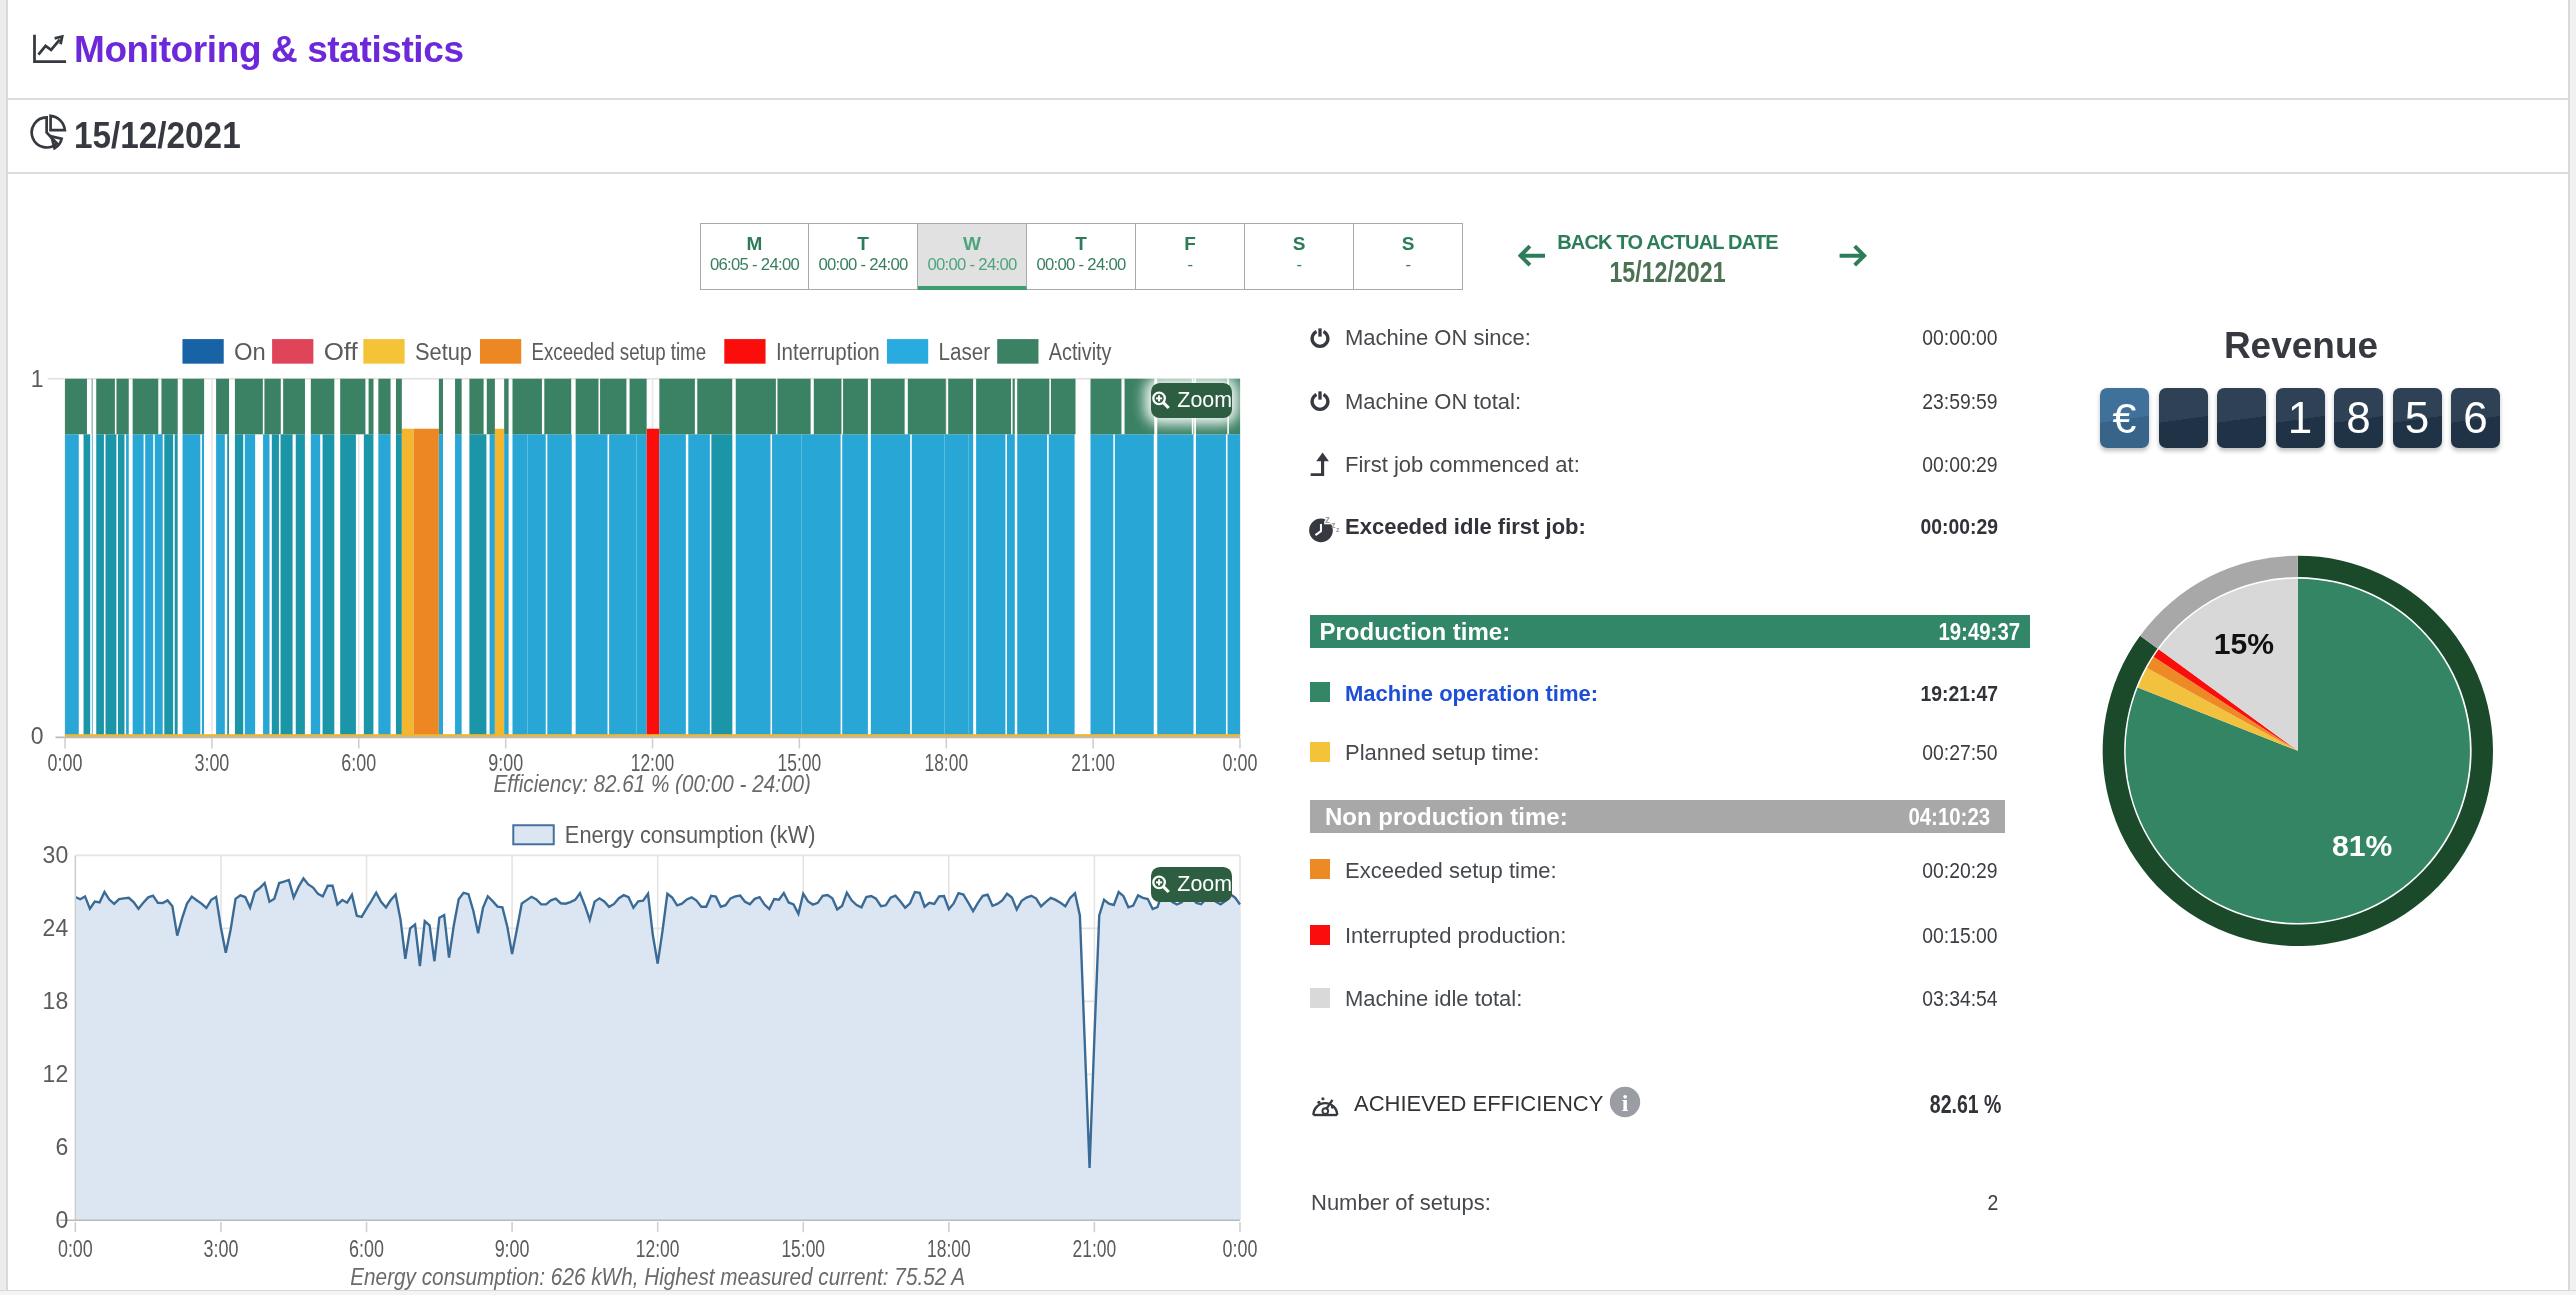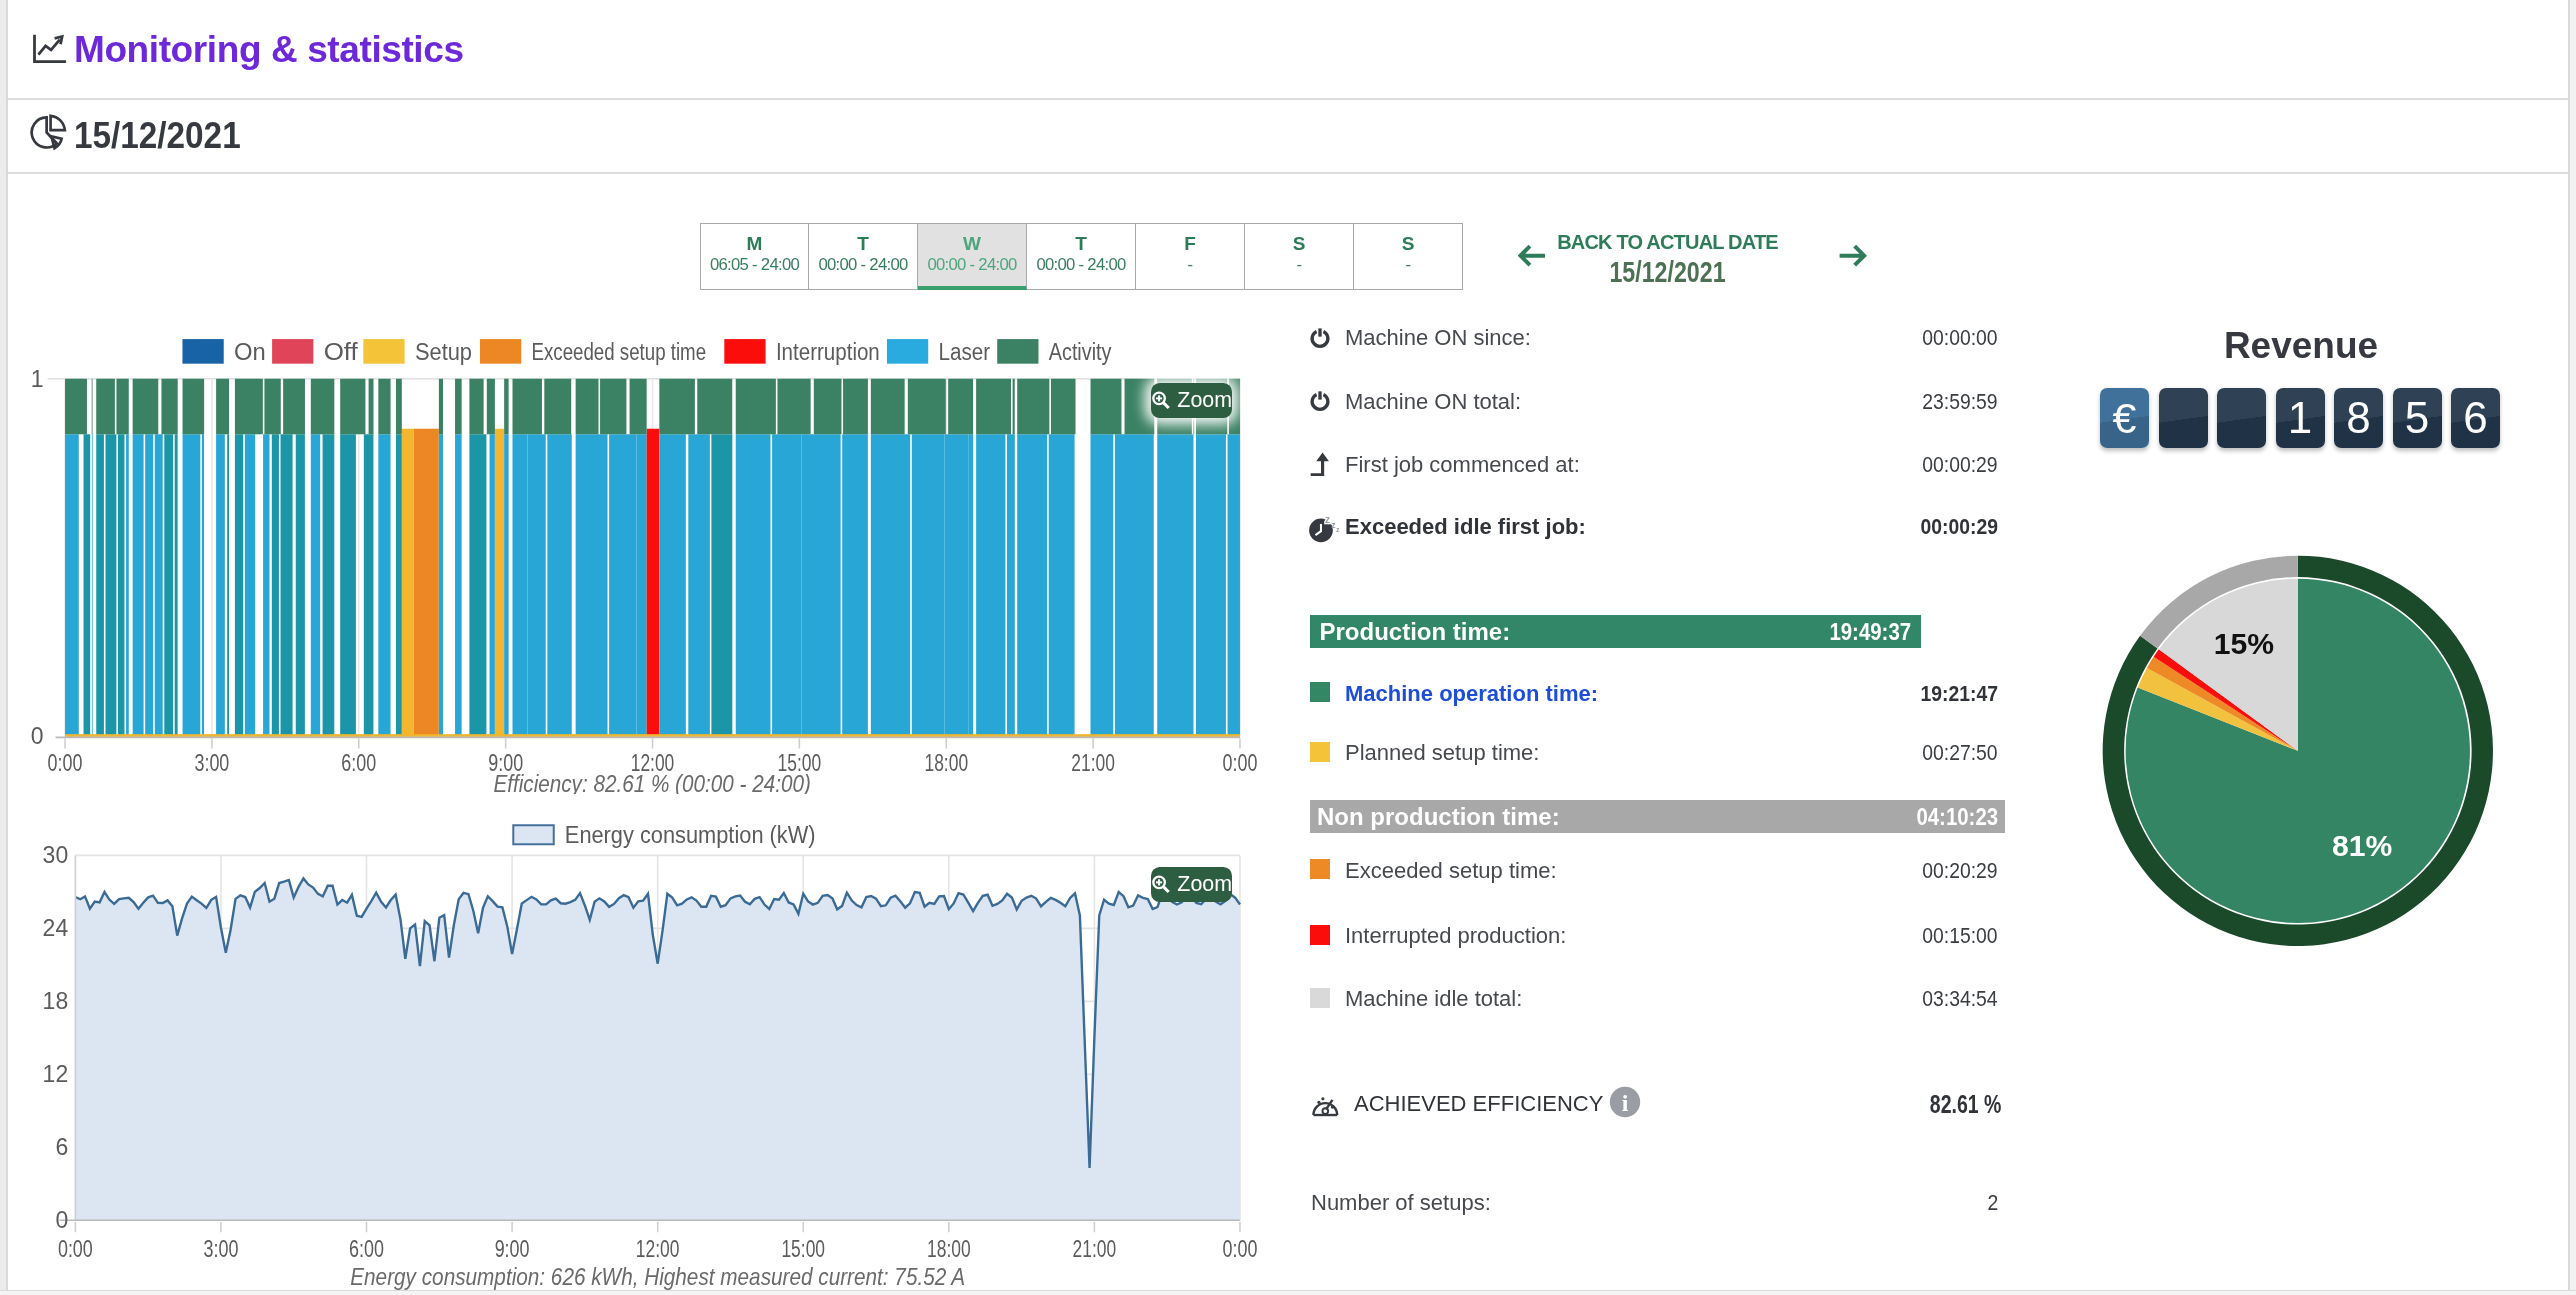--- a/index.html
+++ b/index.html
@@ -329,31 +329,31 @@
   <svg class="abs" style="left:1308px;top:513px;" width="37" height="30" viewBox="0 0 46 38">
     <circle cx="16" cy="22" r="15" fill="#36393f"></circle>
     <path d="M16 14 V23 L9 28" stroke="#fff" stroke-width="2.6" fill="none"></path>
     <text x="21" y="13" font-size="13" fill="#9aa0a5" font-weight="bold" stroke="#fff" stroke-width="3" paint-order="stroke">z</text>
     <text x="29" y="19" font-size="11" fill="#9aa0a5" font-weight="bold">z</text>
     <text x="35" y="24" font-size="9" fill="#9aa0a5" font-weight="bold">z</text>
   </svg>
   <div class="row" style="top:514px;font-weight:bold;color:#303338;">Exceeded idle first job:</div>
     <div class="rowv" style="top:514px;font-weight:bold;color:#303338;">00:00:29</div>
 
-  <div class="abs" style="left:1310px;top:615px;width:611px;height:33px;background:#318768;color:#fff;font-weight:bold;font-size:24px;line-height:33px;padding:0 9.5px;display:flex;justify-content:space-between;">
+  <div class="abs" style="left:1310px;top:615px;width:720px;height:33px;background:#318768;color:#fff;font-weight:bold;font-size:24px;line-height:33px;padding:0 9.5px;display:flex;justify-content:space-between;">
       <span>Production time:</span>
       <span style="transform:scaleX(0.85);transform-origin:100% 50%;">19:49:37</span>
     </div>
   <div class="sw" style="top:682px;background:#348764;"></div>
   <div class="row" style="top:681px;font-weight:bold;color:#1d4ed8;">Machine operation time:</div>
     <div class="rowv" style="top:681px;font-weight:bold;color:#303338;">19:21:47</div>
   <div class="sw" style="top:742px;background:#f5c338;"></div>
   <div class="row" style="top:740px;">Planned setup time:</div>
     <div class="rowv" style="top:740px;">00:27:50</div>
-  <div class="abs" style="left:1310px;top:800px;width:695px;height:33px;background:#a8a8a8;color:#fff;font-weight:bold;font-size:24px;line-height:33px;padding:0 7px;display:flex;justify-content:space-between;">
+  <div class="abs" style="left:1310px;top:800px;width:695px;height:33px;background:#a8a8a8;color:#fff;font-weight:bold;font-size:24px;line-height:33px;padding:0 15px;display:flex;justify-content:space-between;">
       <span>Non production time:</span>
       <span style="transform:scaleX(0.85);transform-origin:100% 50%;">04:10:23</span>
     </div>
   <div class="sw" style="top:859px;background:#ee8a25;"></div>
   <div class="row" style="top:858px;">Exceeded setup time:</div>
     <div class="rowv" style="top:858px;">00:20:29</div>
   <div class="sw" style="top:925px;background:#fb0d0c;"></div>
   <div class="row" style="top:923px;">Interrupted production:</div>
     <div class="rowv" style="top:923px;">00:15:00</div>
   <div class="sw" style="top:988px;background:#d9d9d9;"></div>

